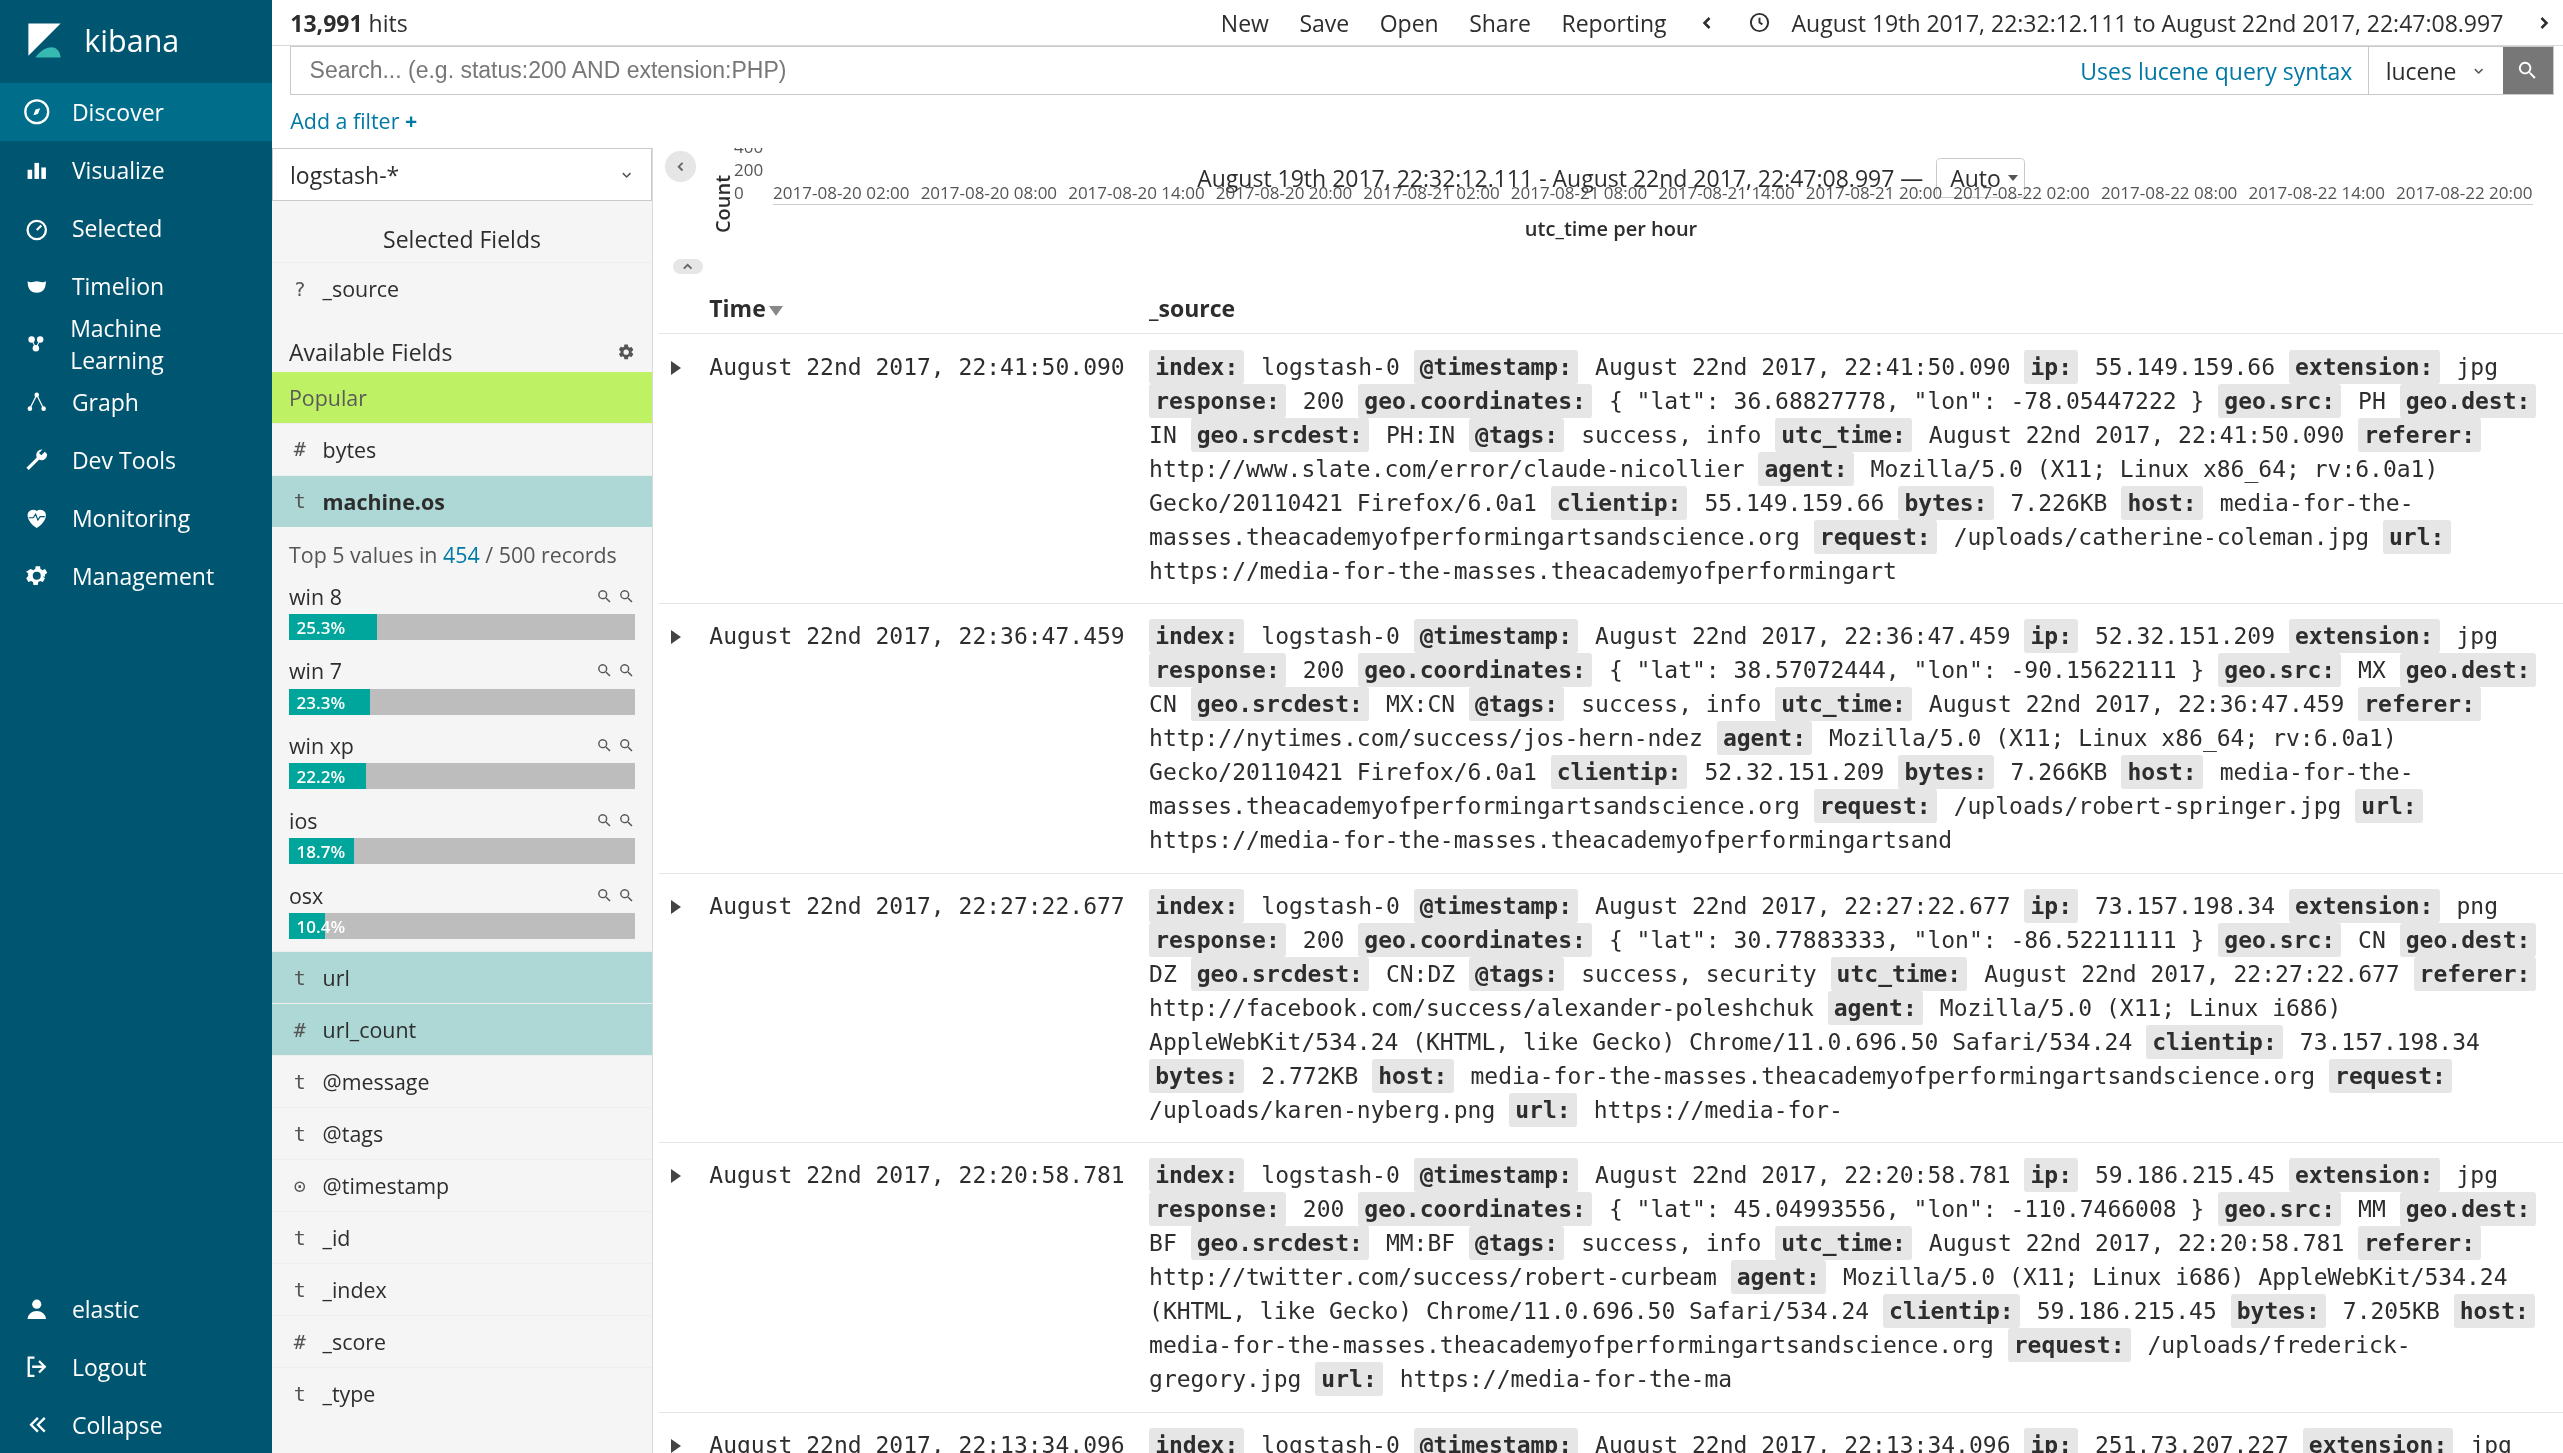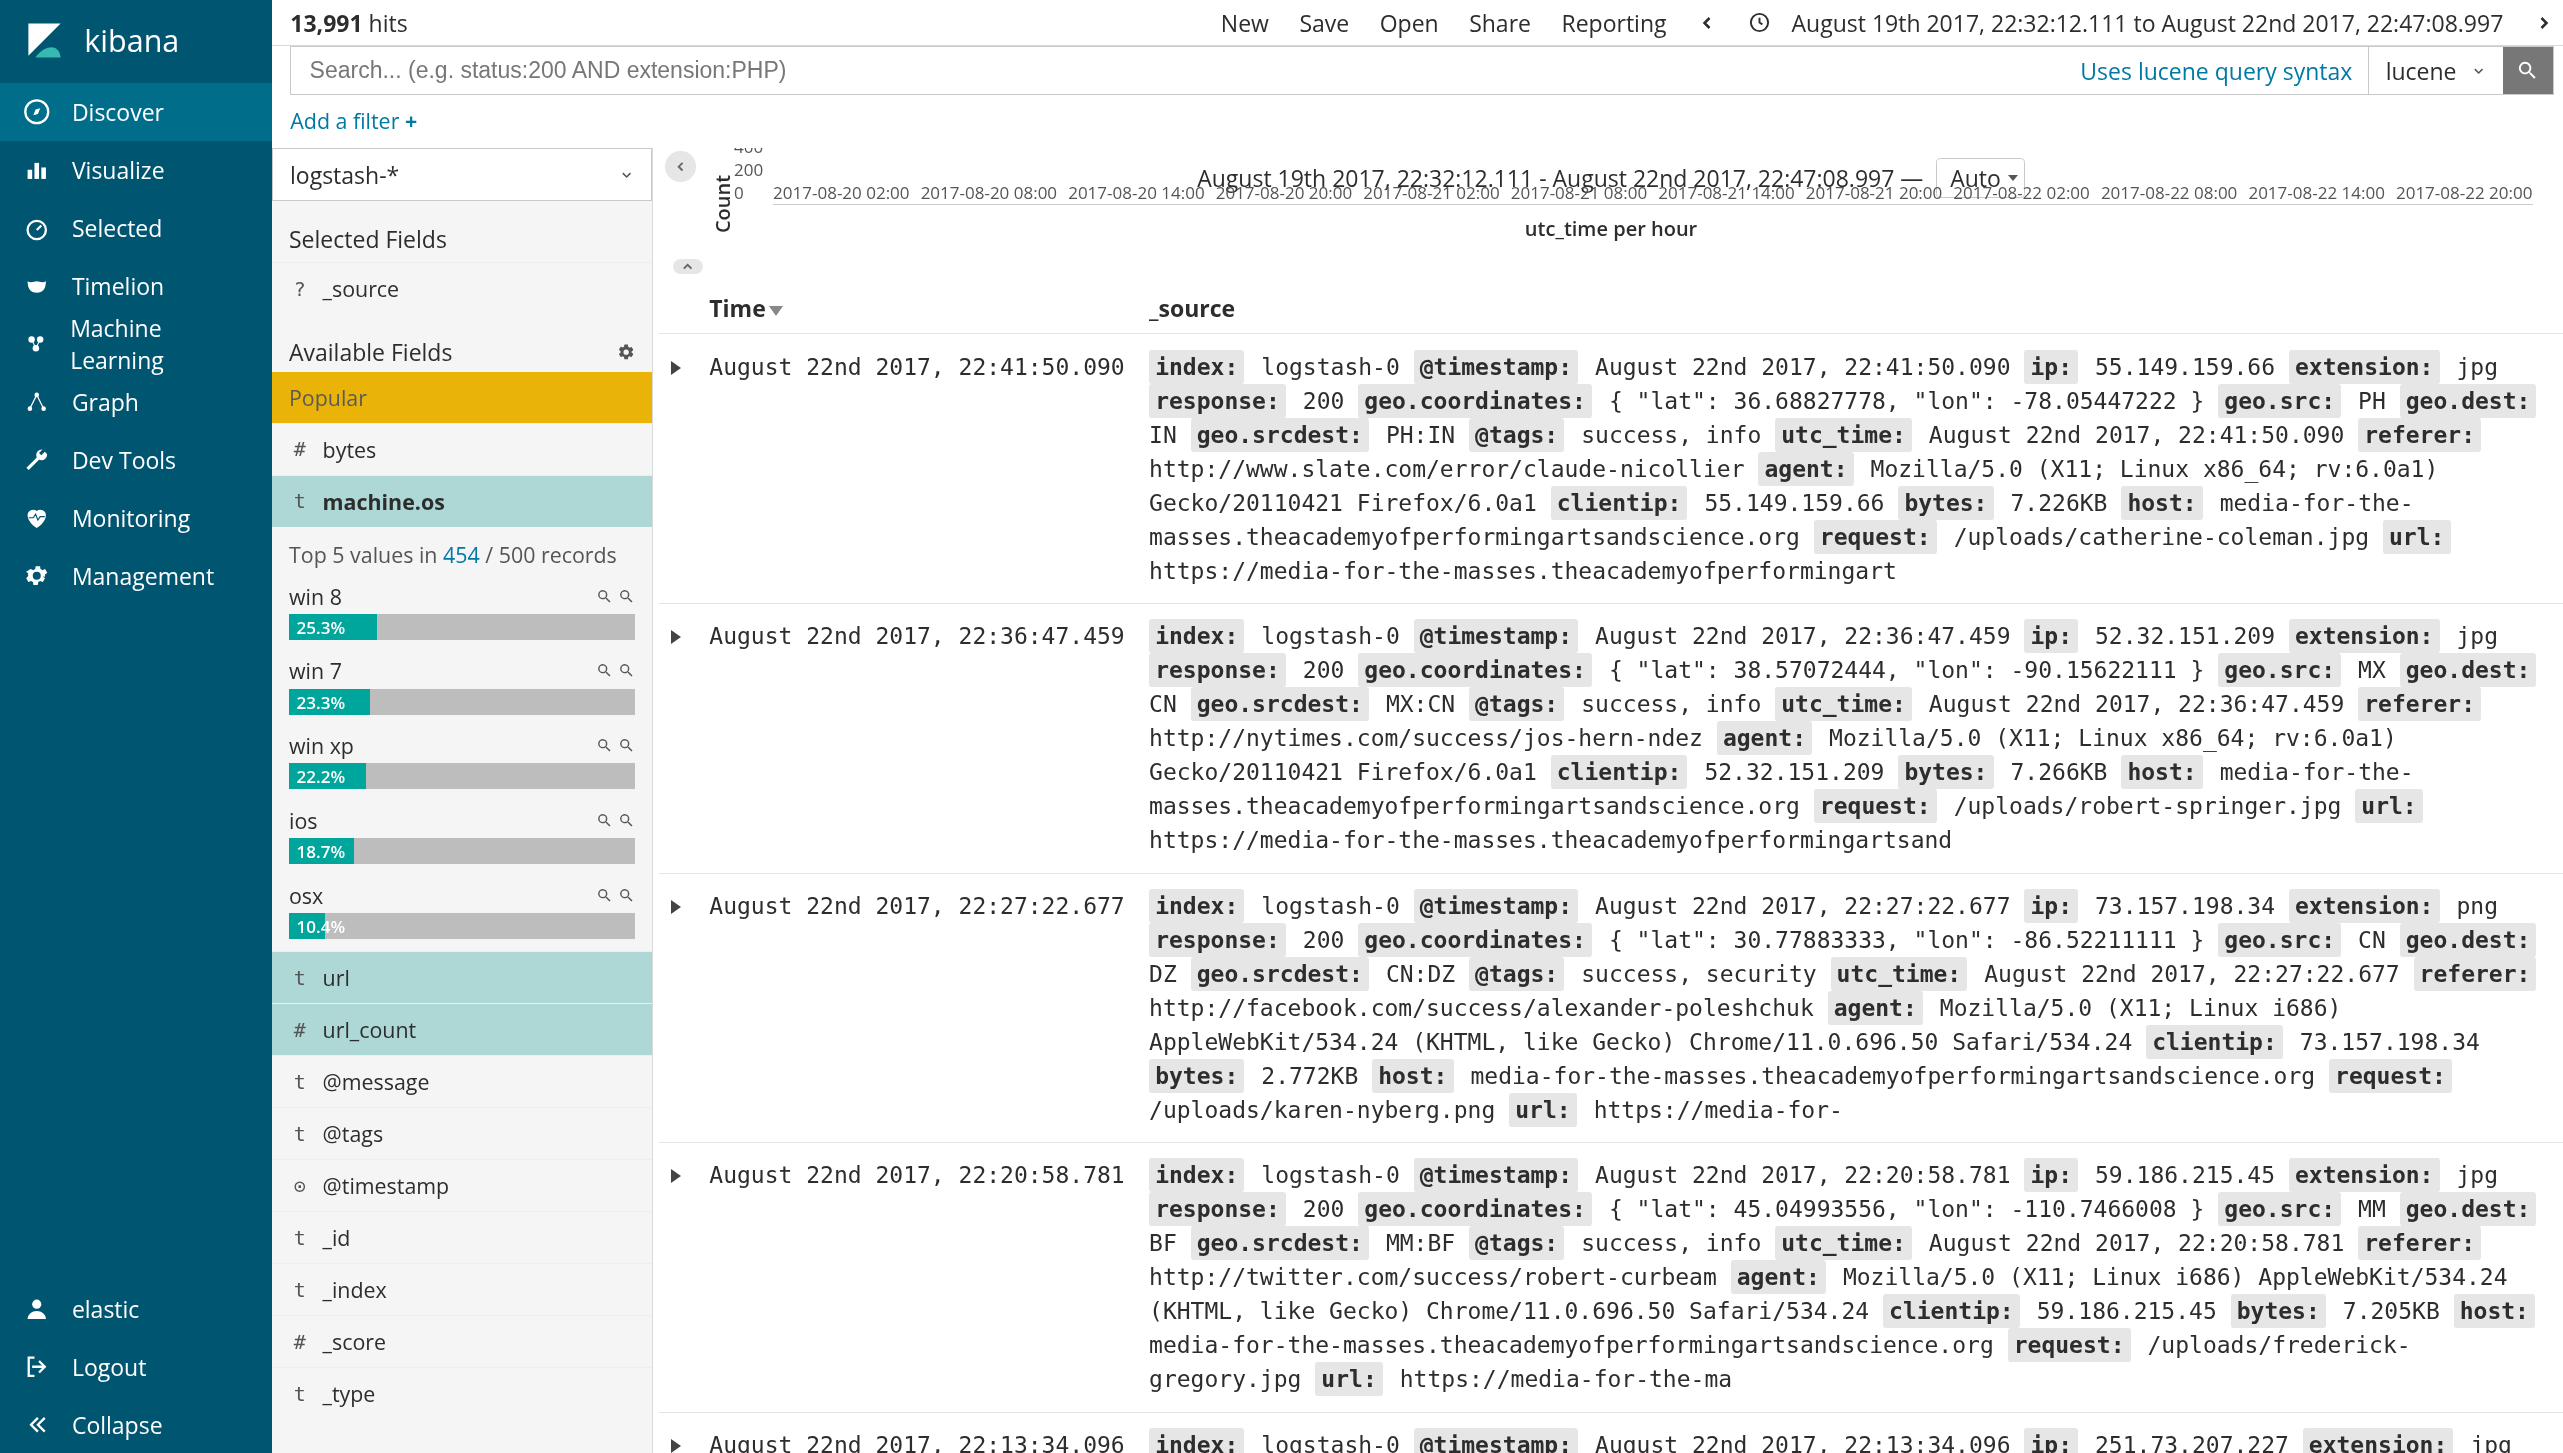--- a/index.html
+++ b/index.html
@@ -38,28 +38,28 @@
 .search-btn { display:flex; align-items:center; justify-content:center; width:50px; background:#777; cursor:pointer; }
 .search-btn svg { width:23px; height:23px; fill:#fff; }
 
 .filter-bar { padding:10.7px 0 13.7px 18.3px; font-size:21.4px; color:#0079a5; }
 .filter-bar .plus { font-weight:700; }
 
 
 .content { flex:1; display:flex; overflow:hidden; }
 .fields { width:381px; background:#f5f5f5; border-right:0.8px solid #d9d9d9; display:flex; flex-direction:column; overflow:hidden; }
 .index-sel { display:flex; align-items:center; justify-content:space-between; height:53px; background:#fff; border:0.8px solid #c9c9c9; margin:0 0 0 0; padding:0 17px; font-size:23px; cursor:pointer; }
-.section-title { font-size:23px; color:#2d2d2d; padding:21.4px 17px 7.6px; }
+.section-title { font-size:23px; color:#2d2d2d; padding:21.4px 17px 7.6px;text-align:center; }
 .field-row { display:flex; align-items:center; gap:12.2px; height:52px; padding:0 17px; font-size:21.4px; border-top:0.8px solid #eee; cursor:pointer; }
 .field-row.sel { background:#aed8d6; }
 .type-ind { width:21.4px; text-align:center; color:#555; font-family:monospace; font-size:20px; }
 .field-name { flex:1; }
 .avail-header { display:flex; align-items:center; justify-content:space-between; padding:21.4px 17px 4.6px; font-size:23px; }
 .gear-sm { width:18.3px; height:18.3px; fill:#555; }
-.popular { font-size:21.4px; color:#5a5a5a; padding:10.7px 17px; background:#eab308; }
+.popular { font-size:21.4px; color:#5a5a5a; padding:10.7px 17px; background:#bef264; }
 .top5 { font-size:21.4px; color:#555; padding:13.7px 17px 7.6px; }
 .top5 a { color:#0079a5; }
 .pct-row { padding:4.6px 17px 12.2px; }
 .pct-label { display:flex; align-items:center; justify-content:space-between; font-size:21.4px; color:#2d2d2d; margin-bottom:3.1px; }
 .pct-icons { display:flex; gap:4.6px; }
 .pct-icons svg { width:17px; height:17px; fill:#555; }
 .pct-bar-wrap { position:relative; height:26px; background:#bdbdbd; }
 .pct-bar { position:absolute; left:0; top:0; bottom:0; background:#00a69b; }
 .pct-val { position:absolute; left:7.6px; top:50%; transform:translateY(-50%); color:#fff; font-size:17px; font-weight:600; }
 

